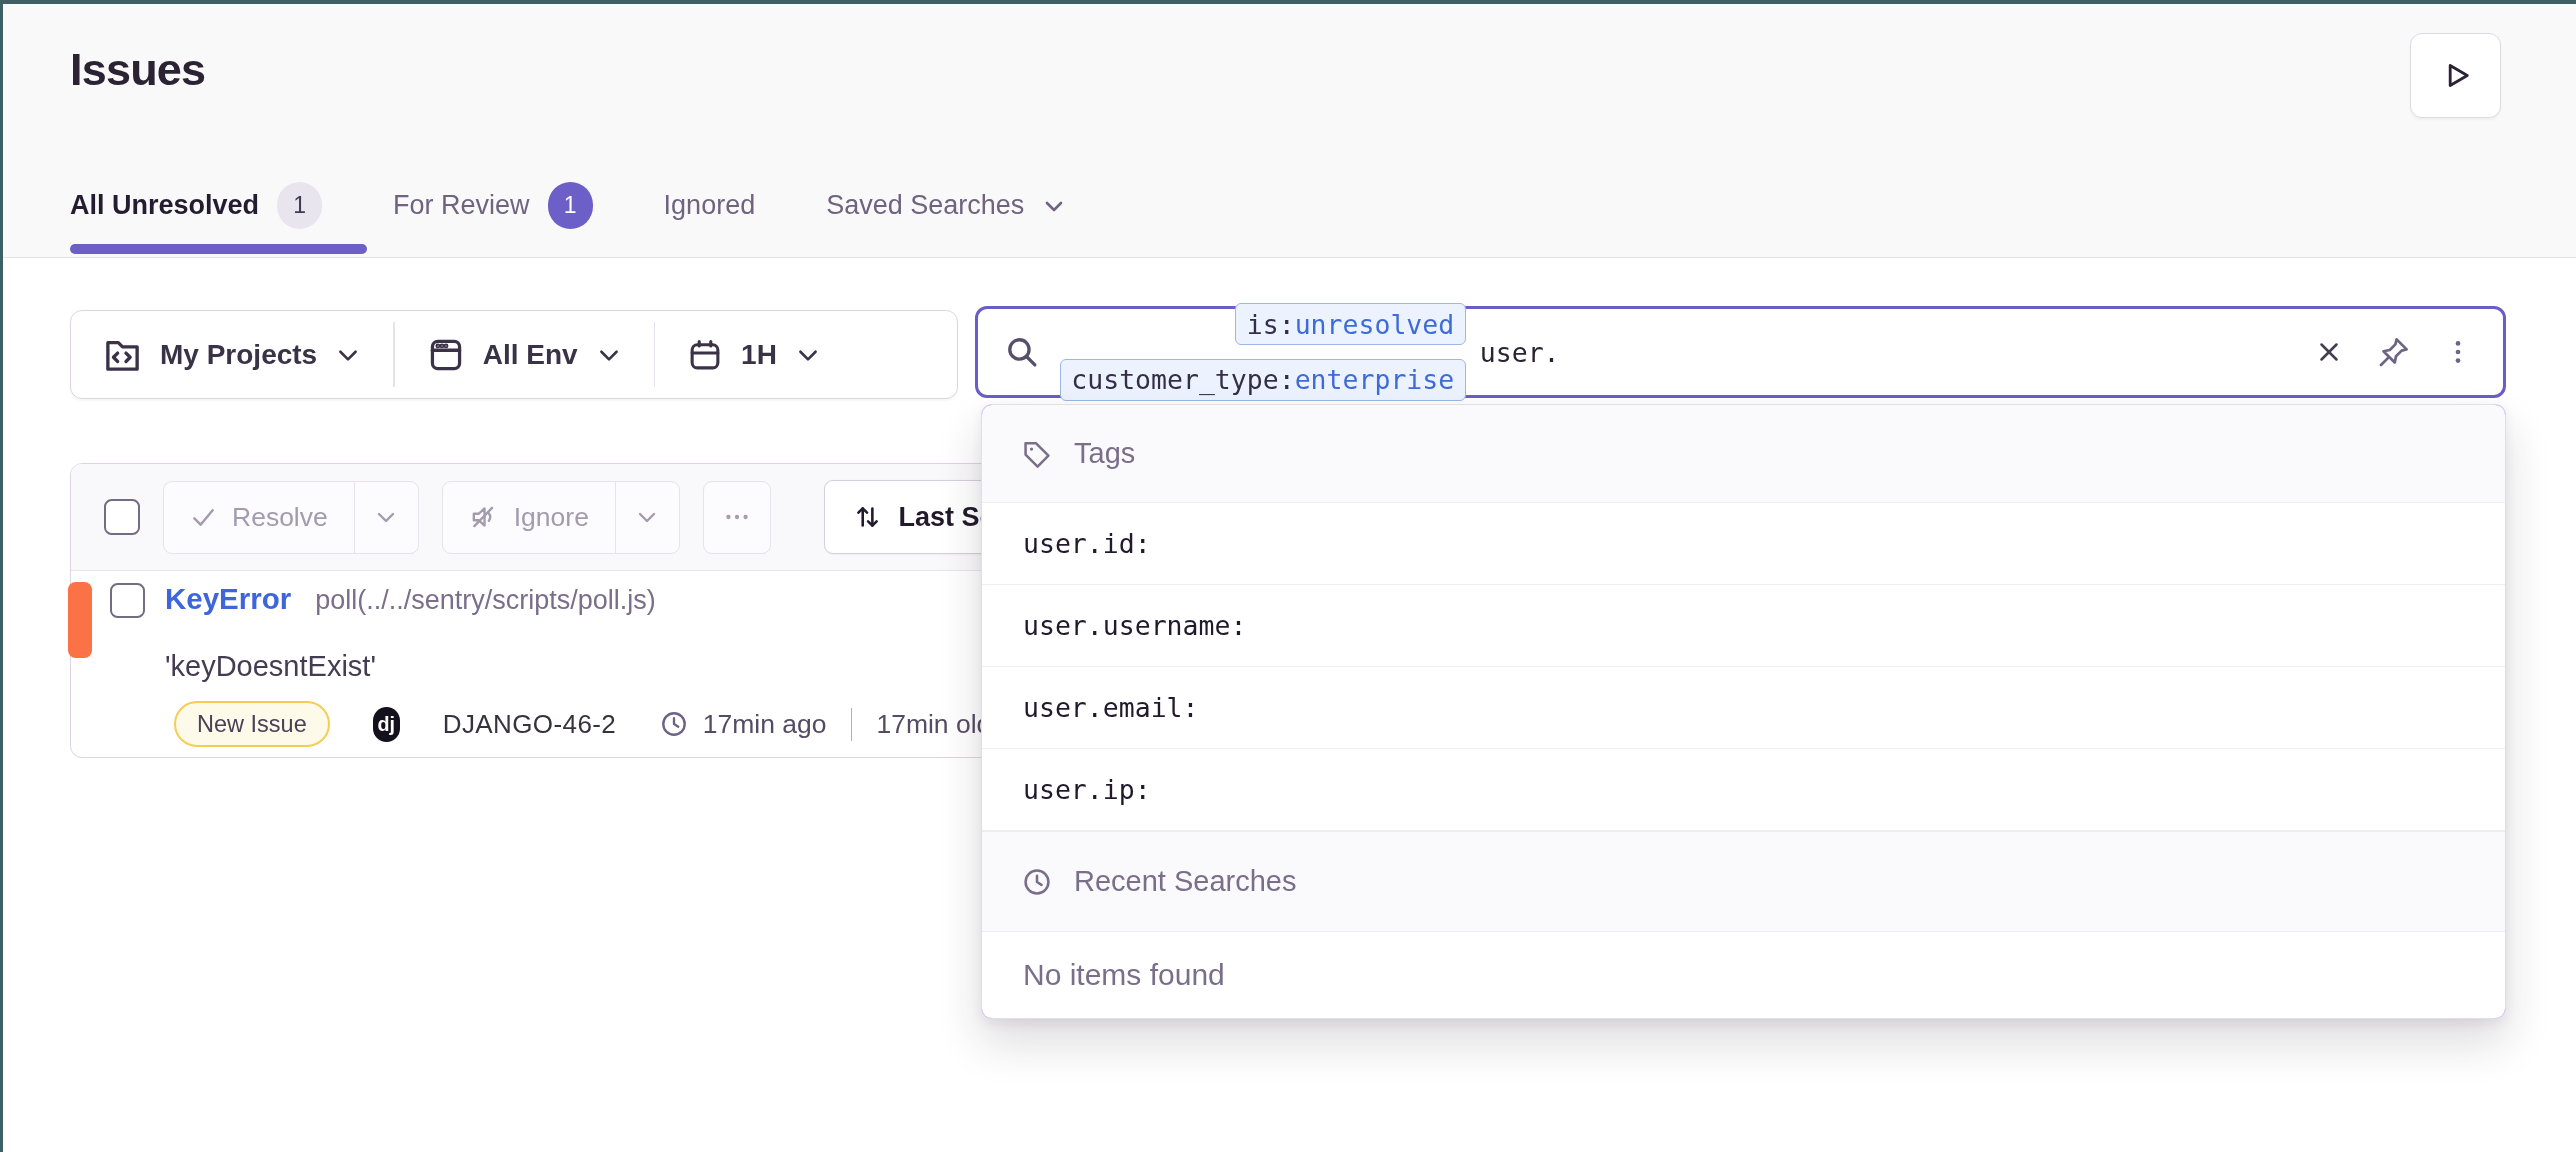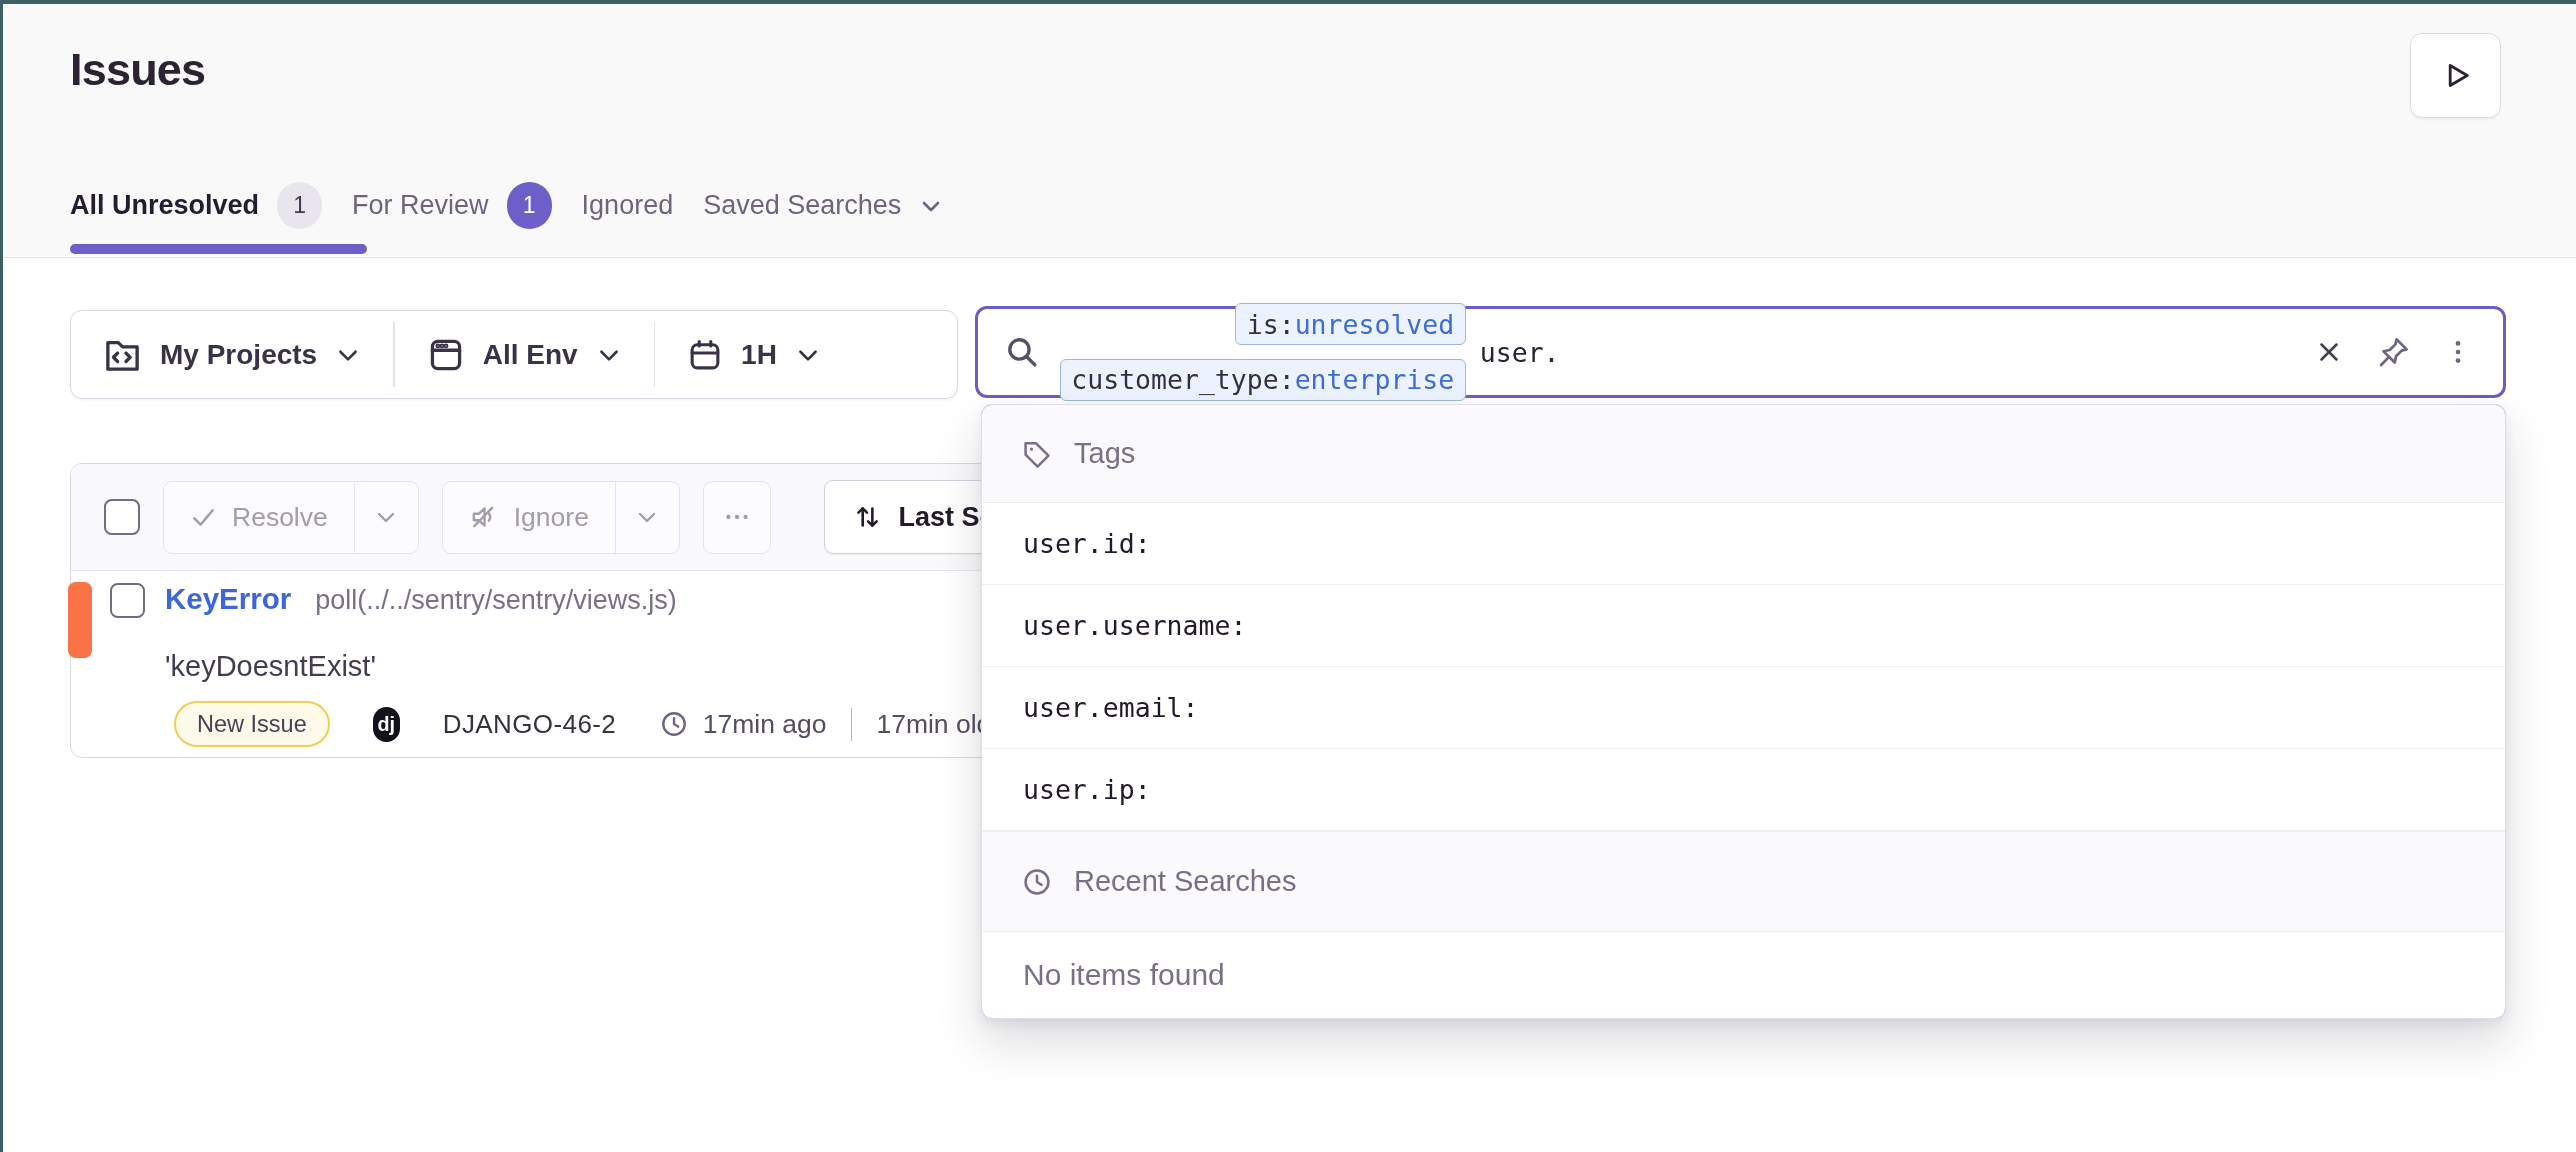--- a/index.html
+++ b/index.html
@@ -18,21 +18,21 @@
   
   .header { position:absolute; top:0; left:0; right:0; height:258px; background:#FAF9FA; border-bottom:1.5px solid #E6E0EA; }
   .page-title { position:absolute; left:70px; top:44px; font-size:45px; font-weight:700; letter-spacing:-0.8px; color:#2B2233; }
   .play-btn {
     position:absolute; left:2410px; top:33px; width:91px; height:85px;
     background:#fff; border:1.5px solid #DFD9E4; border-radius:12px;
     display:flex; align-items:center; justify-content:center; color:#2B2233;
     box-shadow:0 1.5px 2.3px rgba(43,34,51,0.05); cursor:pointer;
   }
 
-  .tabs { position:absolute; left:70px; top:182px; display:flex; align-items:center; gap:30px; font-size:27px;justify-content:space-between; }
+  .tabs { position:absolute; left:70px; top:182px; display:flex; align-items:center; gap:71px; font-size:27px;justify-content:space-between; }
   .tab { display:flex; align-items:center; gap:18px; color:#6F6380; cursor:pointer; white-space:nowrap; }
   .tab.active { color:#241C30; font-weight:700; }
   .badge-pill {
     min-width:45px; height:47px; padding:0 13.6px; border-radius:26px;
     background:#E9E5EF; color:#433A52; font-size:23px; font-weight:400;
     display:inline-flex; align-items:center; justify-content:center;
   }
   .badge-pill.purple { background:#6C5FC7; color:#fff; }
   .tab-underline { position:absolute; left:70px; top:244px; width:297px; height:9.8px; border-radius:6px; background:#6C5FC7; }
 
@@ -339,21 +339,21 @@
       </span>
       <span>Last Seen</span>
     </div>
   </div>
 
   <div class="issue-row">
     <div class="level-bar"></div>
     <div class="checkbox row-checkbox"></div>
     <div class="issue-line1">
       <span class="issue-title">KeyError</span>
-      <span class="issue-location">poll(../../sentry/sentry/views.js)</span>
+      <span class="issue-location">poll(../../sentry/scripts/poll.js)</span>
     </div>
     <div class="issue-line2">'keyDoesntExist'</div>
     <div class="issue-line3">
       <span class="new-badge">New Issue</span>
       <span class="dj-badge">dj</span>
       <span class="proj-name">DJANGO-46-2</span>
       <span class="time-group">
         <span>
           <svg width="30" height="30" viewBox="0 0 28 28" fill="none" stroke="#6E6287" stroke-width="2.2" stroke-linecap="round" stroke-linejoin="round">
             <circle cx="14" cy="14" r="10"></circle>

